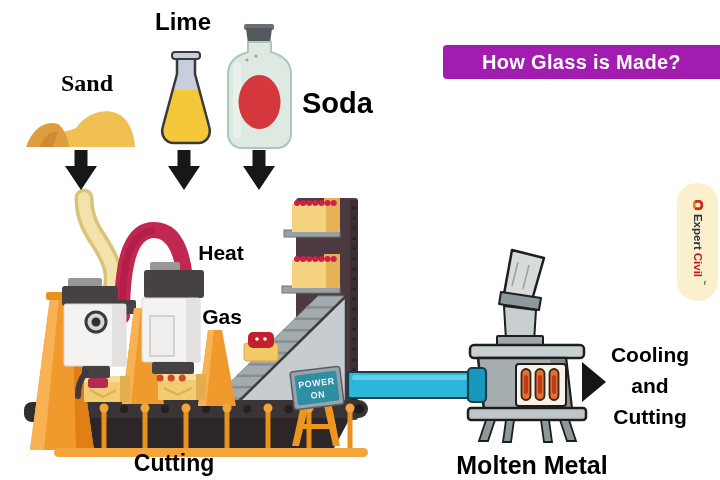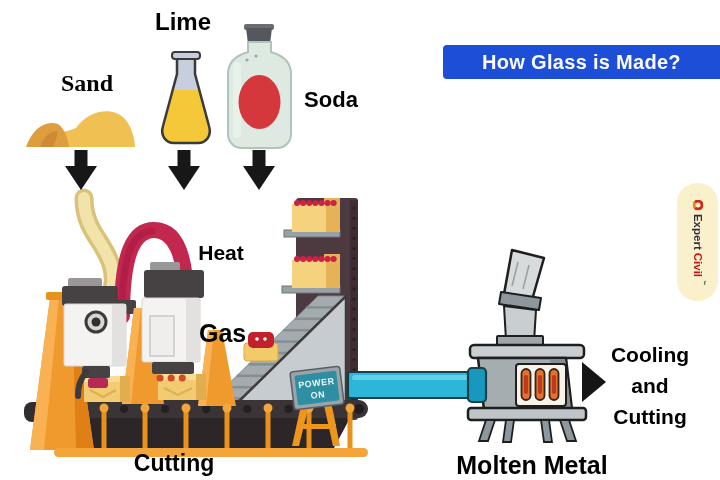--- a/index.html
+++ b/index.html
@@ -2,27 +2,27 @@
 <html><head>
 <meta charset="utf-8">
 <style>
   html,body{margin:0;padding:0;background:#ffffff;}
   .stage{position:relative;width:720px;height:480px;background:#ffffff;overflow:hidden;
          font-family:"Liberation Sans", sans-serif;}
   .stage svg{position:absolute;left:0;top:0;}
   .lbl{position:absolute;color:#000000;font-weight:700;text-align:center;line-height:1.1;}
   .lbl-sand{left:55px;top:70px;width:64px;font-size:24px;font-family:Liberation Serif, serif;}
   .lbl-lime{left:150px;top:9px;width:66px;font-size:24px;}
-  .lbl-soda{left:302px;top:88px;width:58px;font-size:22px;}
+  .lbl-soda{left:302px;top:88px;width:58px;font-size:29px;}
   .lbl-heat{left:195px;top:241px;width:52px;font-size:21px;}
-  .lbl-gas{left:199px;top:305px;width:46px;font-size:25px;margin-top:15px;}
+  .lbl-gas{left:199px;top:305px;width:46px;font-size:21px;}
   .lbl-furnace{left:122px;top:451px;width:104px;font-size:23px;}
   .lbl-molten{left:448px;top:452px;width:168px;font-size:25px;}
   .lbl-cooling{left:596px;top:339px;width:108px;font-size:21px;line-height:31px;}
-  .banner{position:absolute;left:443px;top:45px;width:277px;height:34px;background:#1d4ed8;
+  .banner{position:absolute;left:443px;top:45px;width:277px;height:34px;background:#a21caf;
           border-radius:4px 0 0 4px;color:#FBFBFB;font-size:20px;font-weight:700;
           text-align:center;line-height:34px;letter-spacing:.3px;}
   .watermark{position:absolute;left:677px;top:183px;width:41px;height:118px;background:#FAF0CC;
              border-radius:20px;}
   .wm-strip{position:absolute;left:-38.5px;top:38.5px;width:118px;height:41px;
             transform:rotate(90deg);display:flex;align-items:center;justify-content:center;gap:3px;
             font-size:11.5px;font-weight:700;white-space:nowrap;}
   .wm-ring{display:inline-block;width:11px;height:11px;border:3px solid #D2281E;
            border-bottom-color:#E8821E;border-radius:50%;box-sizing:border-box;}
   .wm-expert{color:#31313D;}

